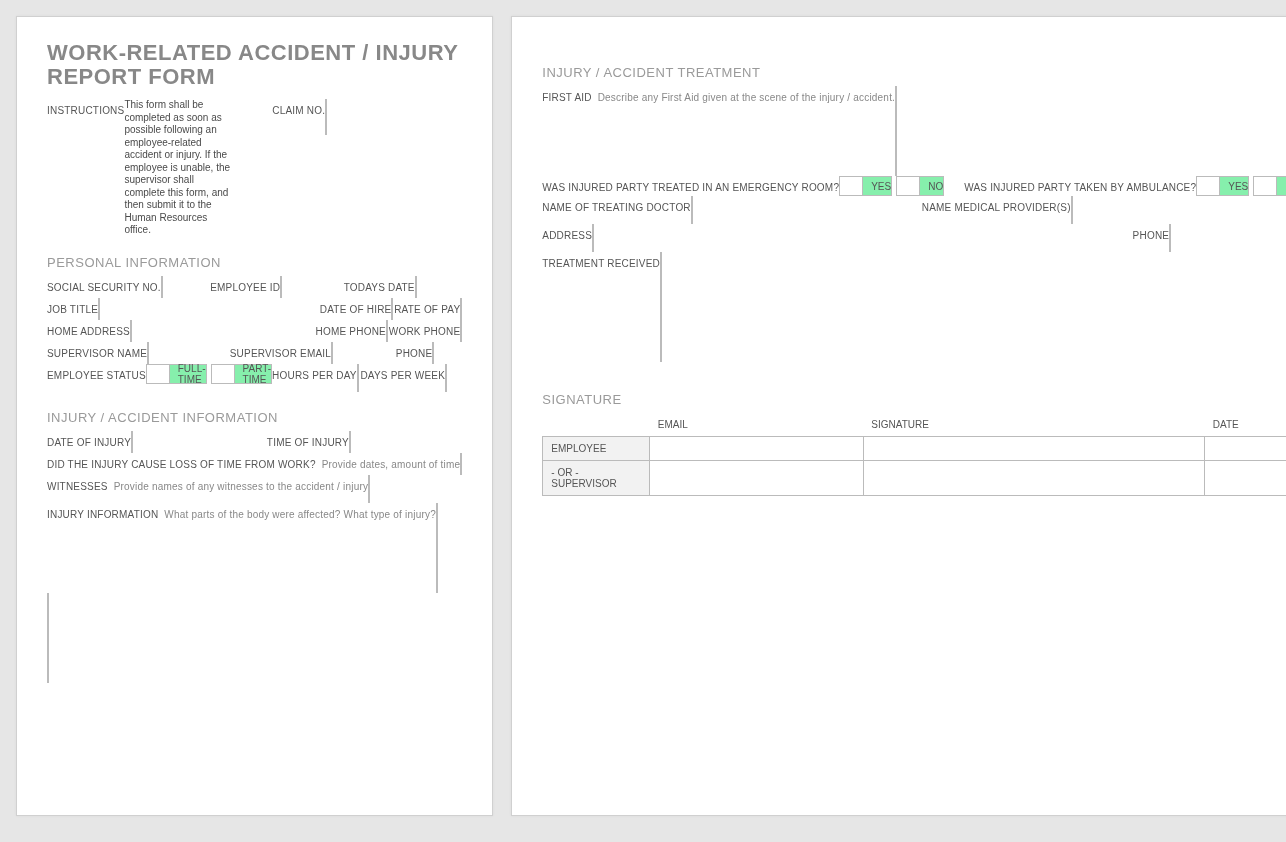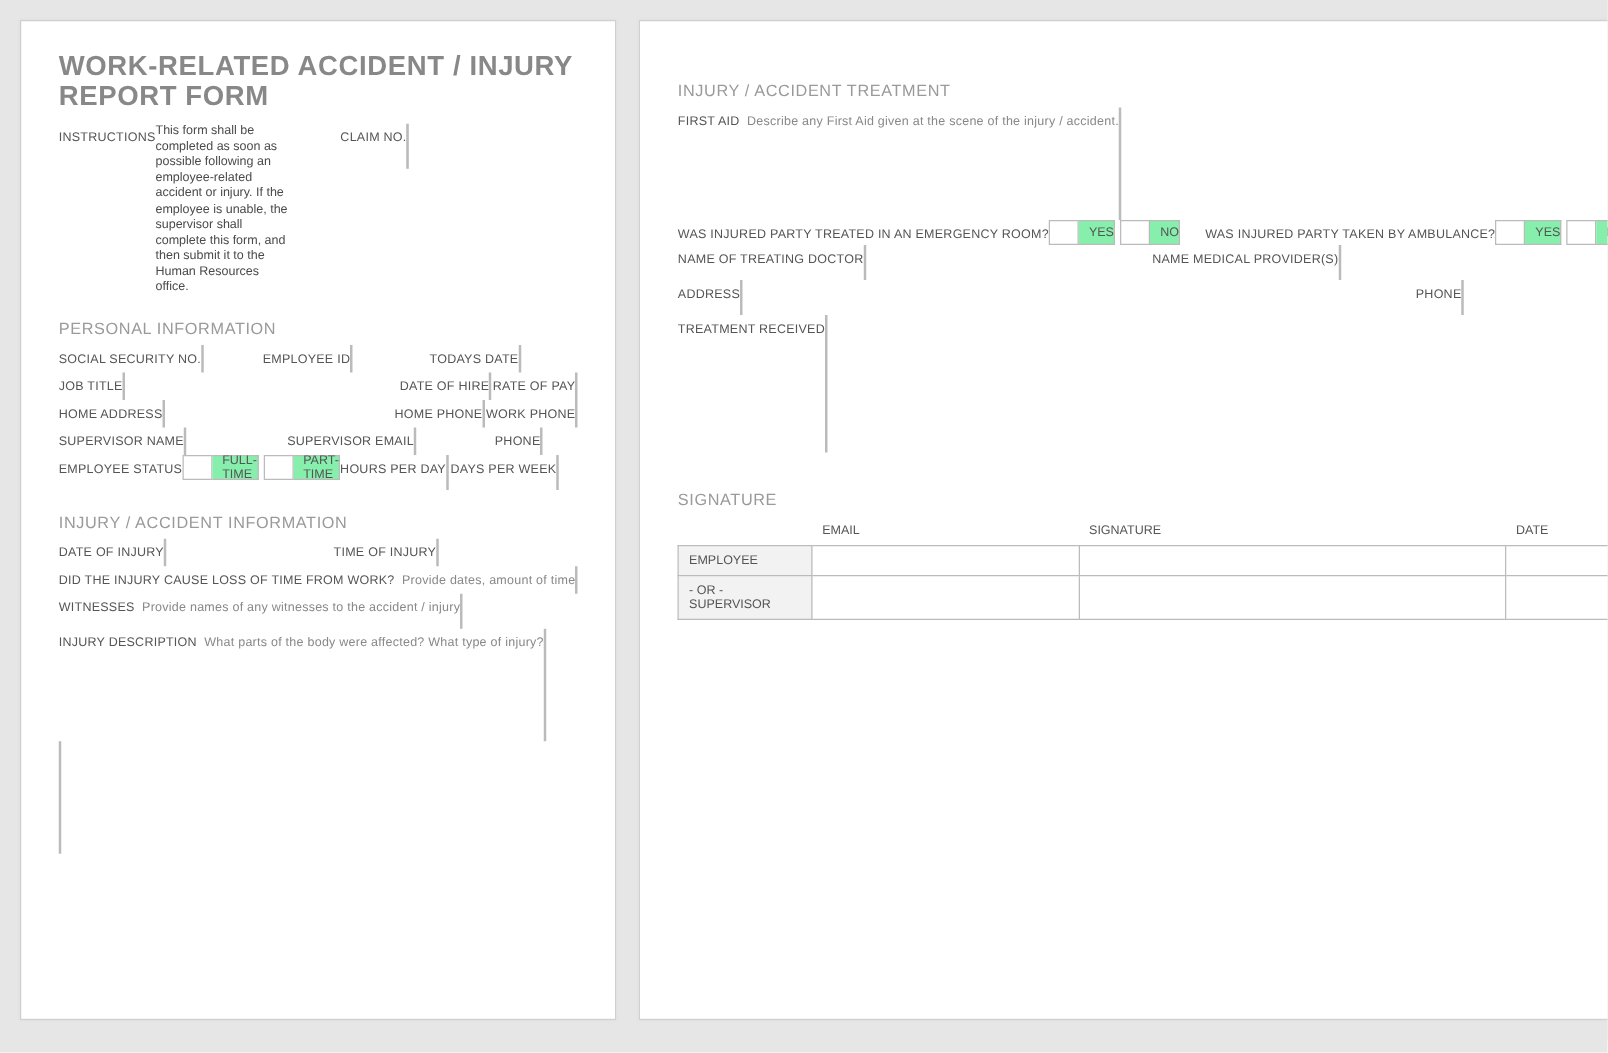--- a/index.html
+++ b/index.html
@@ -148,21 +148,21 @@
           <div class="box"></div>
         </div>
   </div>
 
   <div class="cell">
         <div class="lbl"><span>WITNESSES</span>&nbsp; <span class="hint">Provide names of any witnesses to the accident / injury</span></div>
         <div class="box med"></div>
       </div>
 
   <div class="cell">
-        <div class="lbl"><span>INJURY DESCRIPTION</span>&nbsp; <span class="hint">What parts of the body were affected?  What type of injury?</span></div>
+        <div class="lbl"><span>INJURY INFORMATION</span>&nbsp; <span class="hint">What parts of the body were affected?  What type of injury?</span></div>
         <div class="box tall"></div>
       </div>
 
   <div class="cell">
         <div class="box tall"></div>
       </div>
  </div>
 
  <div class="page">
   <h2 style="margin-top:24px">INJURY / ACCIDENT TREATMENT</h2>

